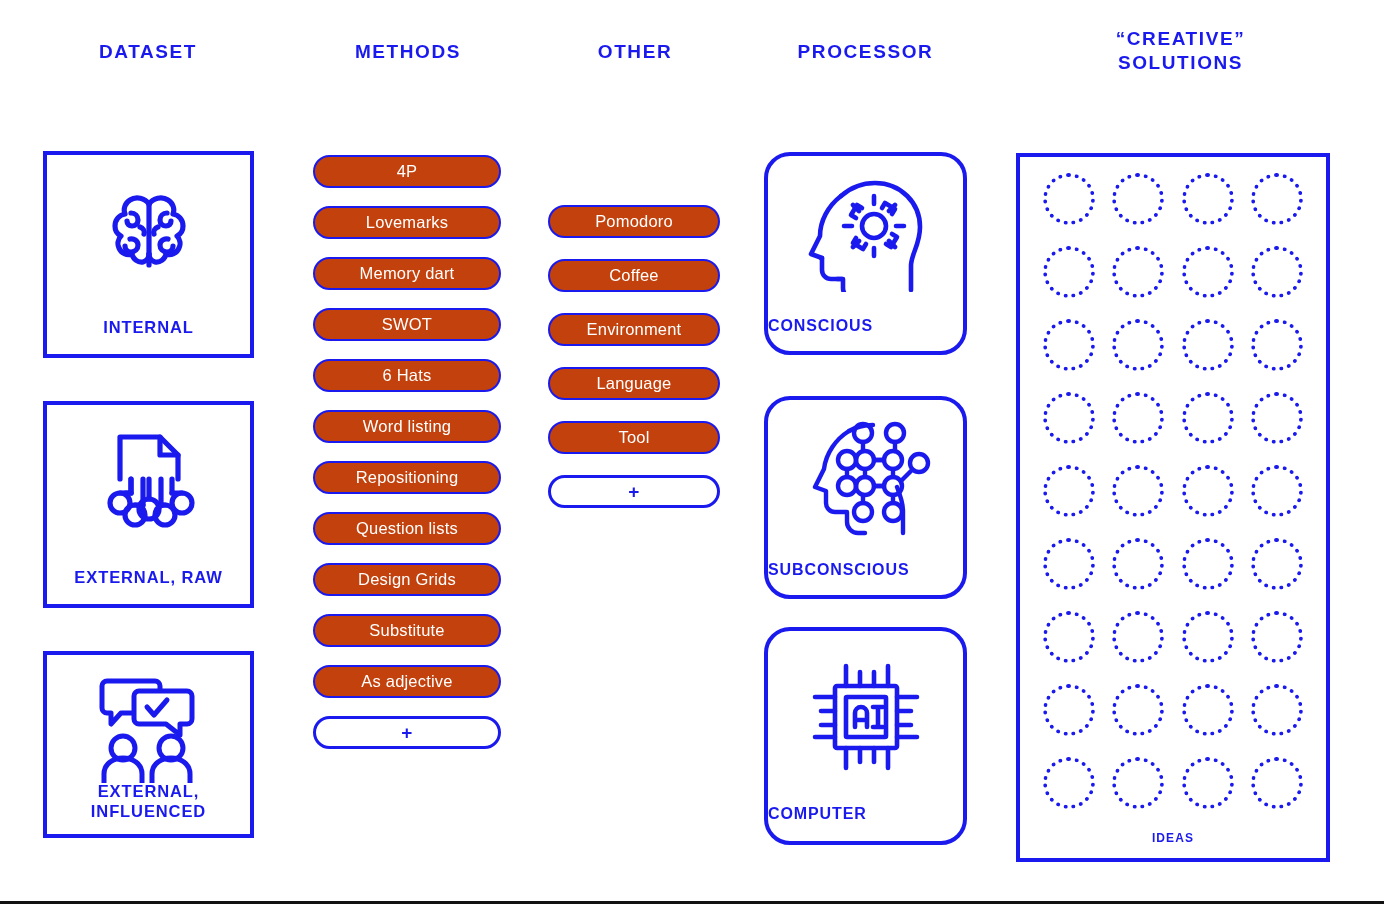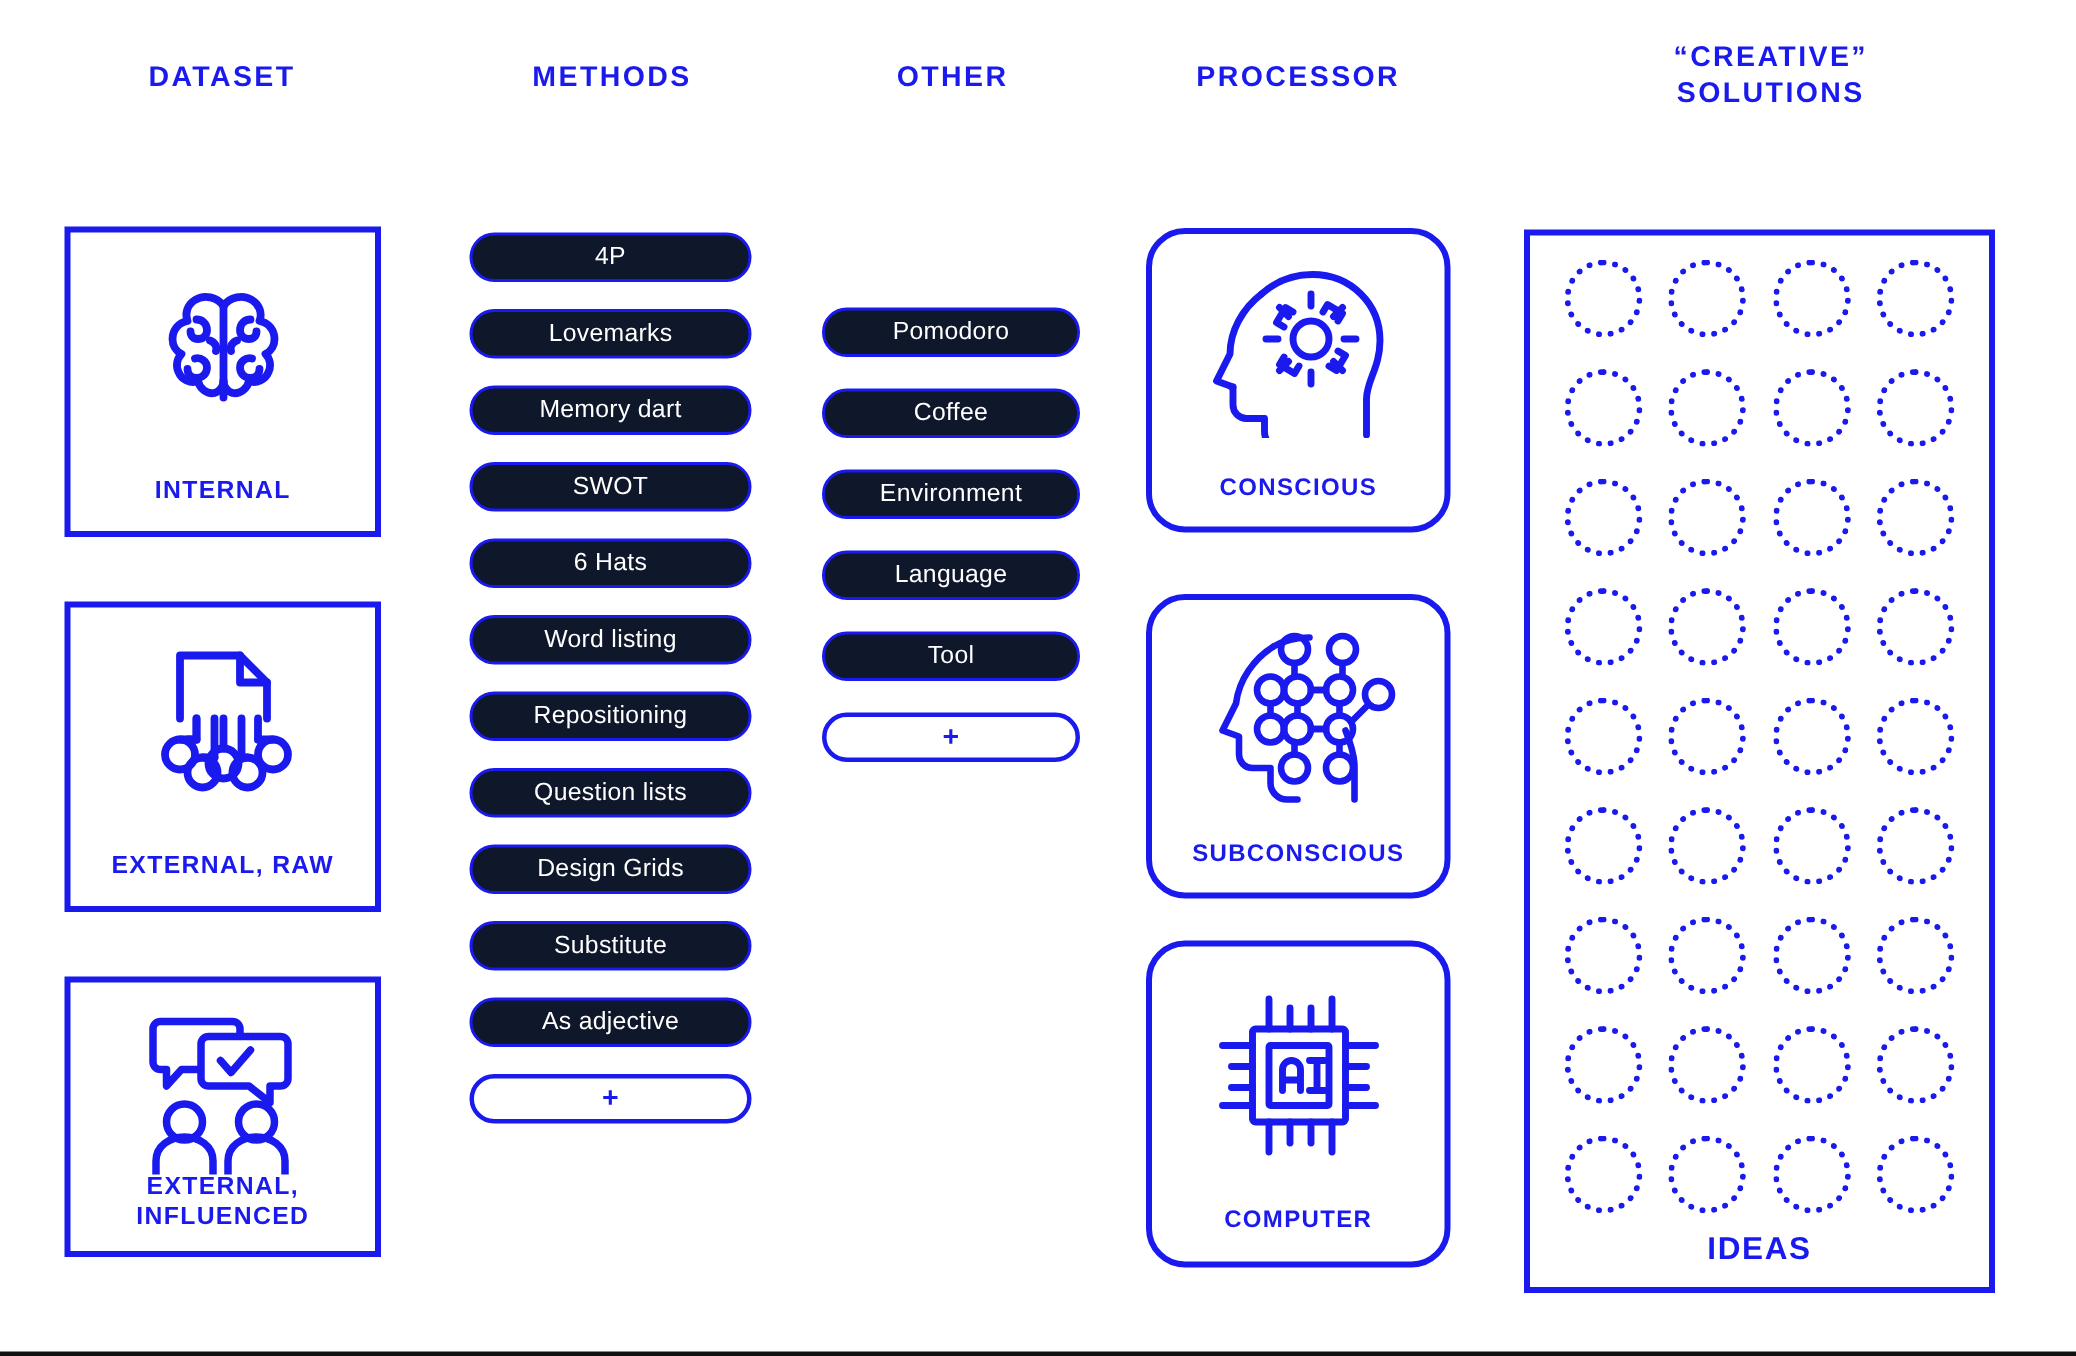--- a/index.html
+++ b/index.html
@@ -81,21 +81,21 @@
   #card-ext-infl .dataset-label { bottom: 12px; }
 
   
   .pill-col { position: absolute; }
   #methods-col { left: 313px; top: 155px; width: 188px; }
   #other-col   { left: 548px; top: 161px; width: 172px; margin-top: 44px; }
 
   .pill {
     height: 33px;
     border-radius: 20px;
-    background: #0f172a;
+    background: #c2410c;
     color: #ffffff;
     display: flex;
     align-items: center;
     justify-content: center;
     font-size: 16.5px;
     font-weight: normal;
     letter-spacing: 0.2px;
     box-sizing: border-box;
     border: 2px solid #1a1aee;
   }
@@ -130,21 +130,21 @@
     display: flex;
     align-items: center;
     justify-content: center;
   }
   #card-computer .proc-icon { margin-top: 24px; height: 126px; }
 
   .proc-label {
     position: absolute;
     left: 0; right: 0;
     bottom: 16px;
-    text-align: center;
+    text-align: left;
     color: #1a1aee;
     font-weight: bold;
     font-size: 16px;
     letter-spacing: 0.9px;
   }
   #card-computer .proc-label { bottom: 18px; }
 
   
   #ideas-panel {
     position: absolute;
@@ -173,21 +173,21 @@
     border-radius: 50%;
     box-sizing: border-box;
   }
   #ideas-label {
     position: absolute;
     left: 0; right: 0;
     bottom: 13px;
     text-align: center;
     color: #1a1aee;
     font-weight: bold;
-    font-size: 21px;
+    font-size: 12px;
     letter-spacing: 1.1px;
   }
 
   svg { display: block; }
 </style>
 </head>
 <body>
 
 <div id="canvas">
 

